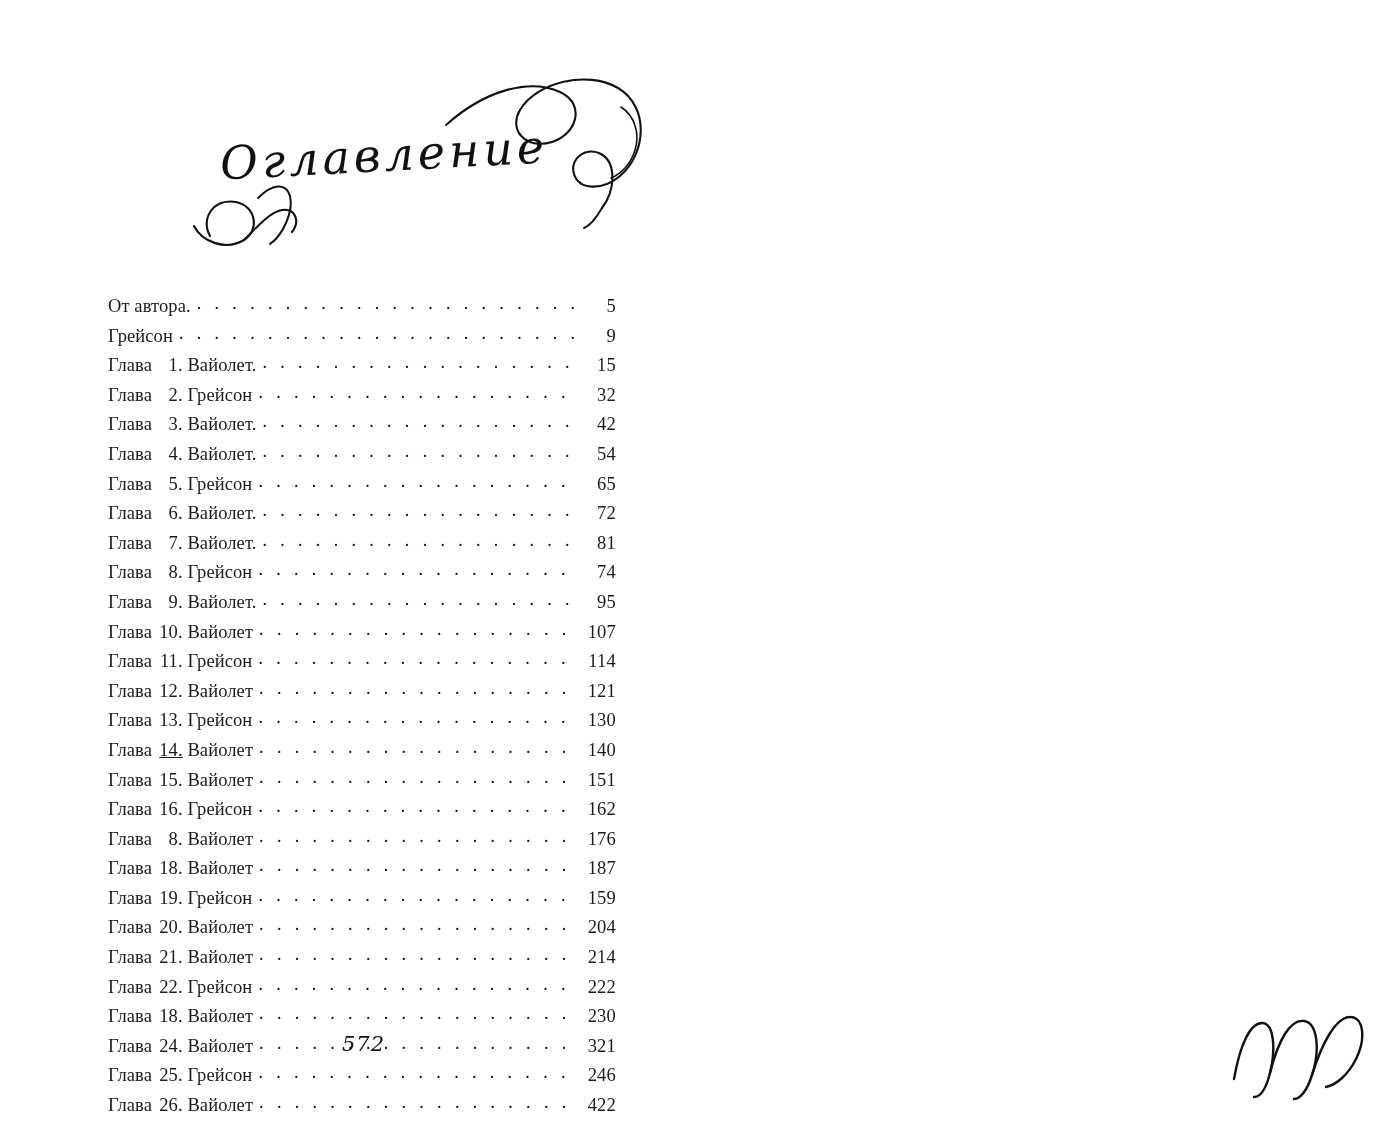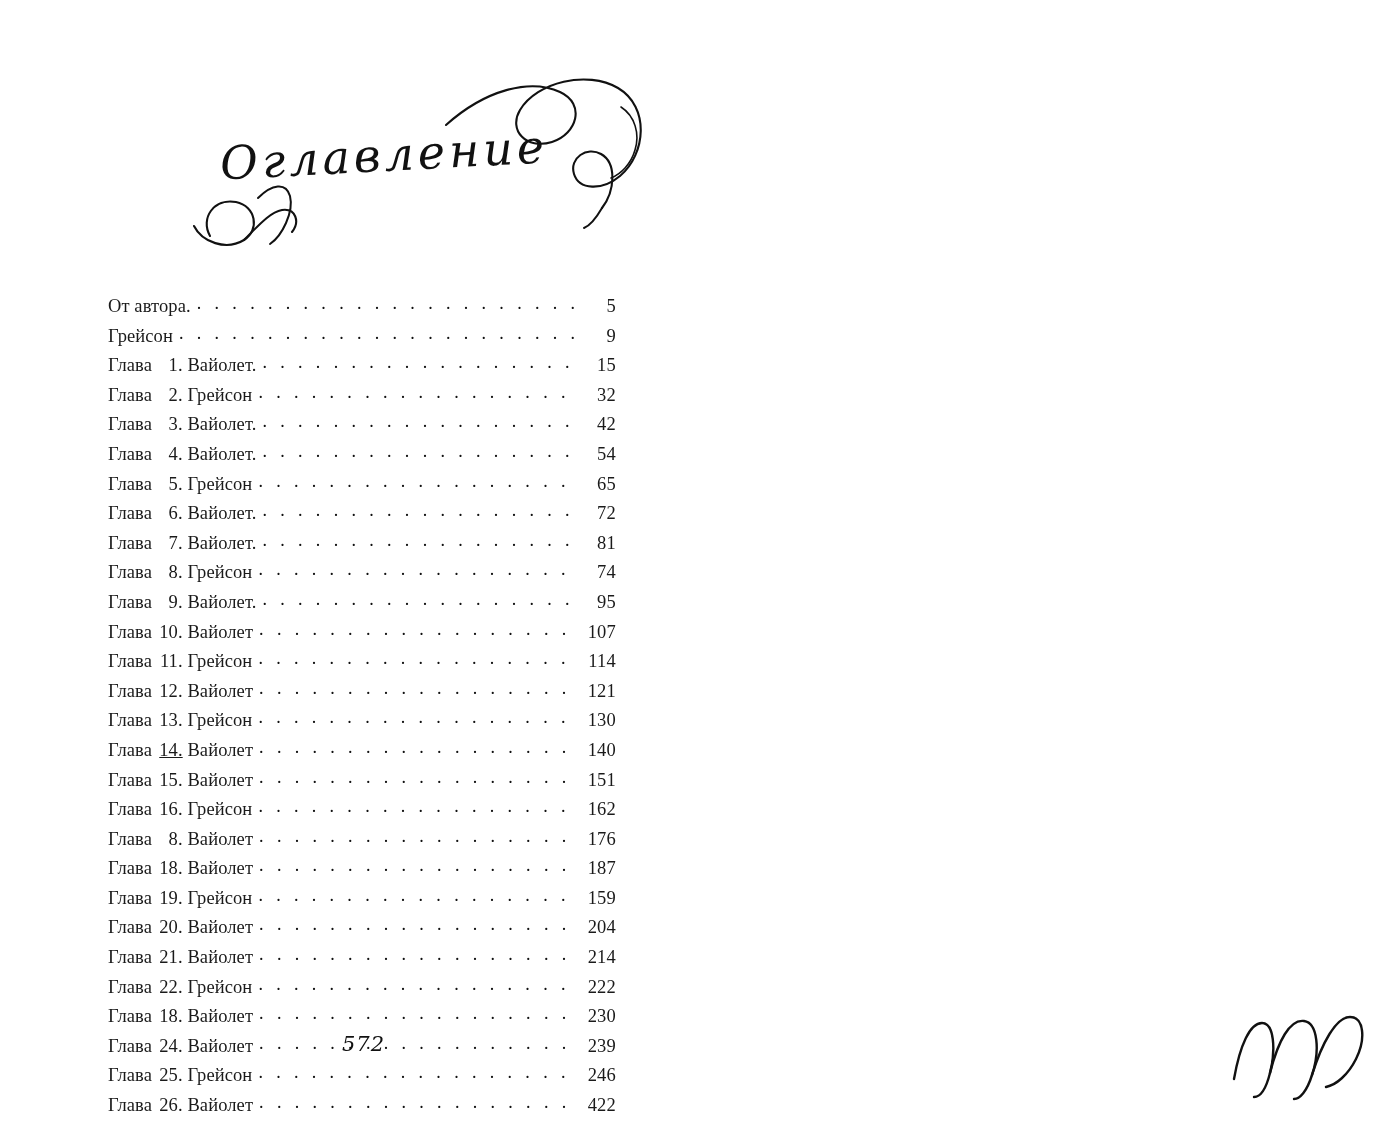--- a/index.html
+++ b/index.html
@@ -269,21 +269,21 @@
           <span class="page-num">222</span>
         </li>
         <li class="toc-row">
           <span class="label"><span>Глава </span><span class="num-col" style="width: 26px;">18.</span><span> </span><span>Вайолет</span></span>
           <span class="leader">. . . . . . . . . . . . . . . . . . . . . . . . . . . . . . . . . . . . . . . . . . . . . . . . . . . . . . . . . . . . . . . .</span>
           <span class="page-num">230</span>
         </li>
         <li class="toc-row">
           <span class="label"><span>Глава </span><span class="num-col" style="width: 26px;">24.</span><span> </span><span>Вайолет</span></span>
           <span class="leader">. . . . . . . . . . . . . . . . . . . . . . . . . . . . . . . . . . . . . . . . . . . . . . . . . . . . . . . . . . . . . . . .</span>
-          <span class="page-num">239</span>
+          <span class="page-num">321</span>
         </li>
         <li class="toc-row">
           <span class="label"><span>Глава </span><span class="num-col" style="width: 26px;">25.</span><span> </span><span>Грейсон</span></span>
           <span class="leader">. . . . . . . . . . . . . . . . . . . . . . . . . . . . . . . . . . . . . . . . . . . . . . . . . . . . . . . . . . . . . . . .</span>
           <span class="page-num">246</span>
         </li>
         <li class="toc-row">
           <span class="label"><span>Глава </span><span class="num-col" style="width: 26px;">26.</span><span> </span><span>Вайолет</span></span>
           <span class="leader">. . . . . . . . . . . . . . . . . . . . . . . . . . . . . . . . . . . . . . . . . . . . . . . . . . . . . . . . . . . . . . . .</span>
           <span class="page-num">422</span>

